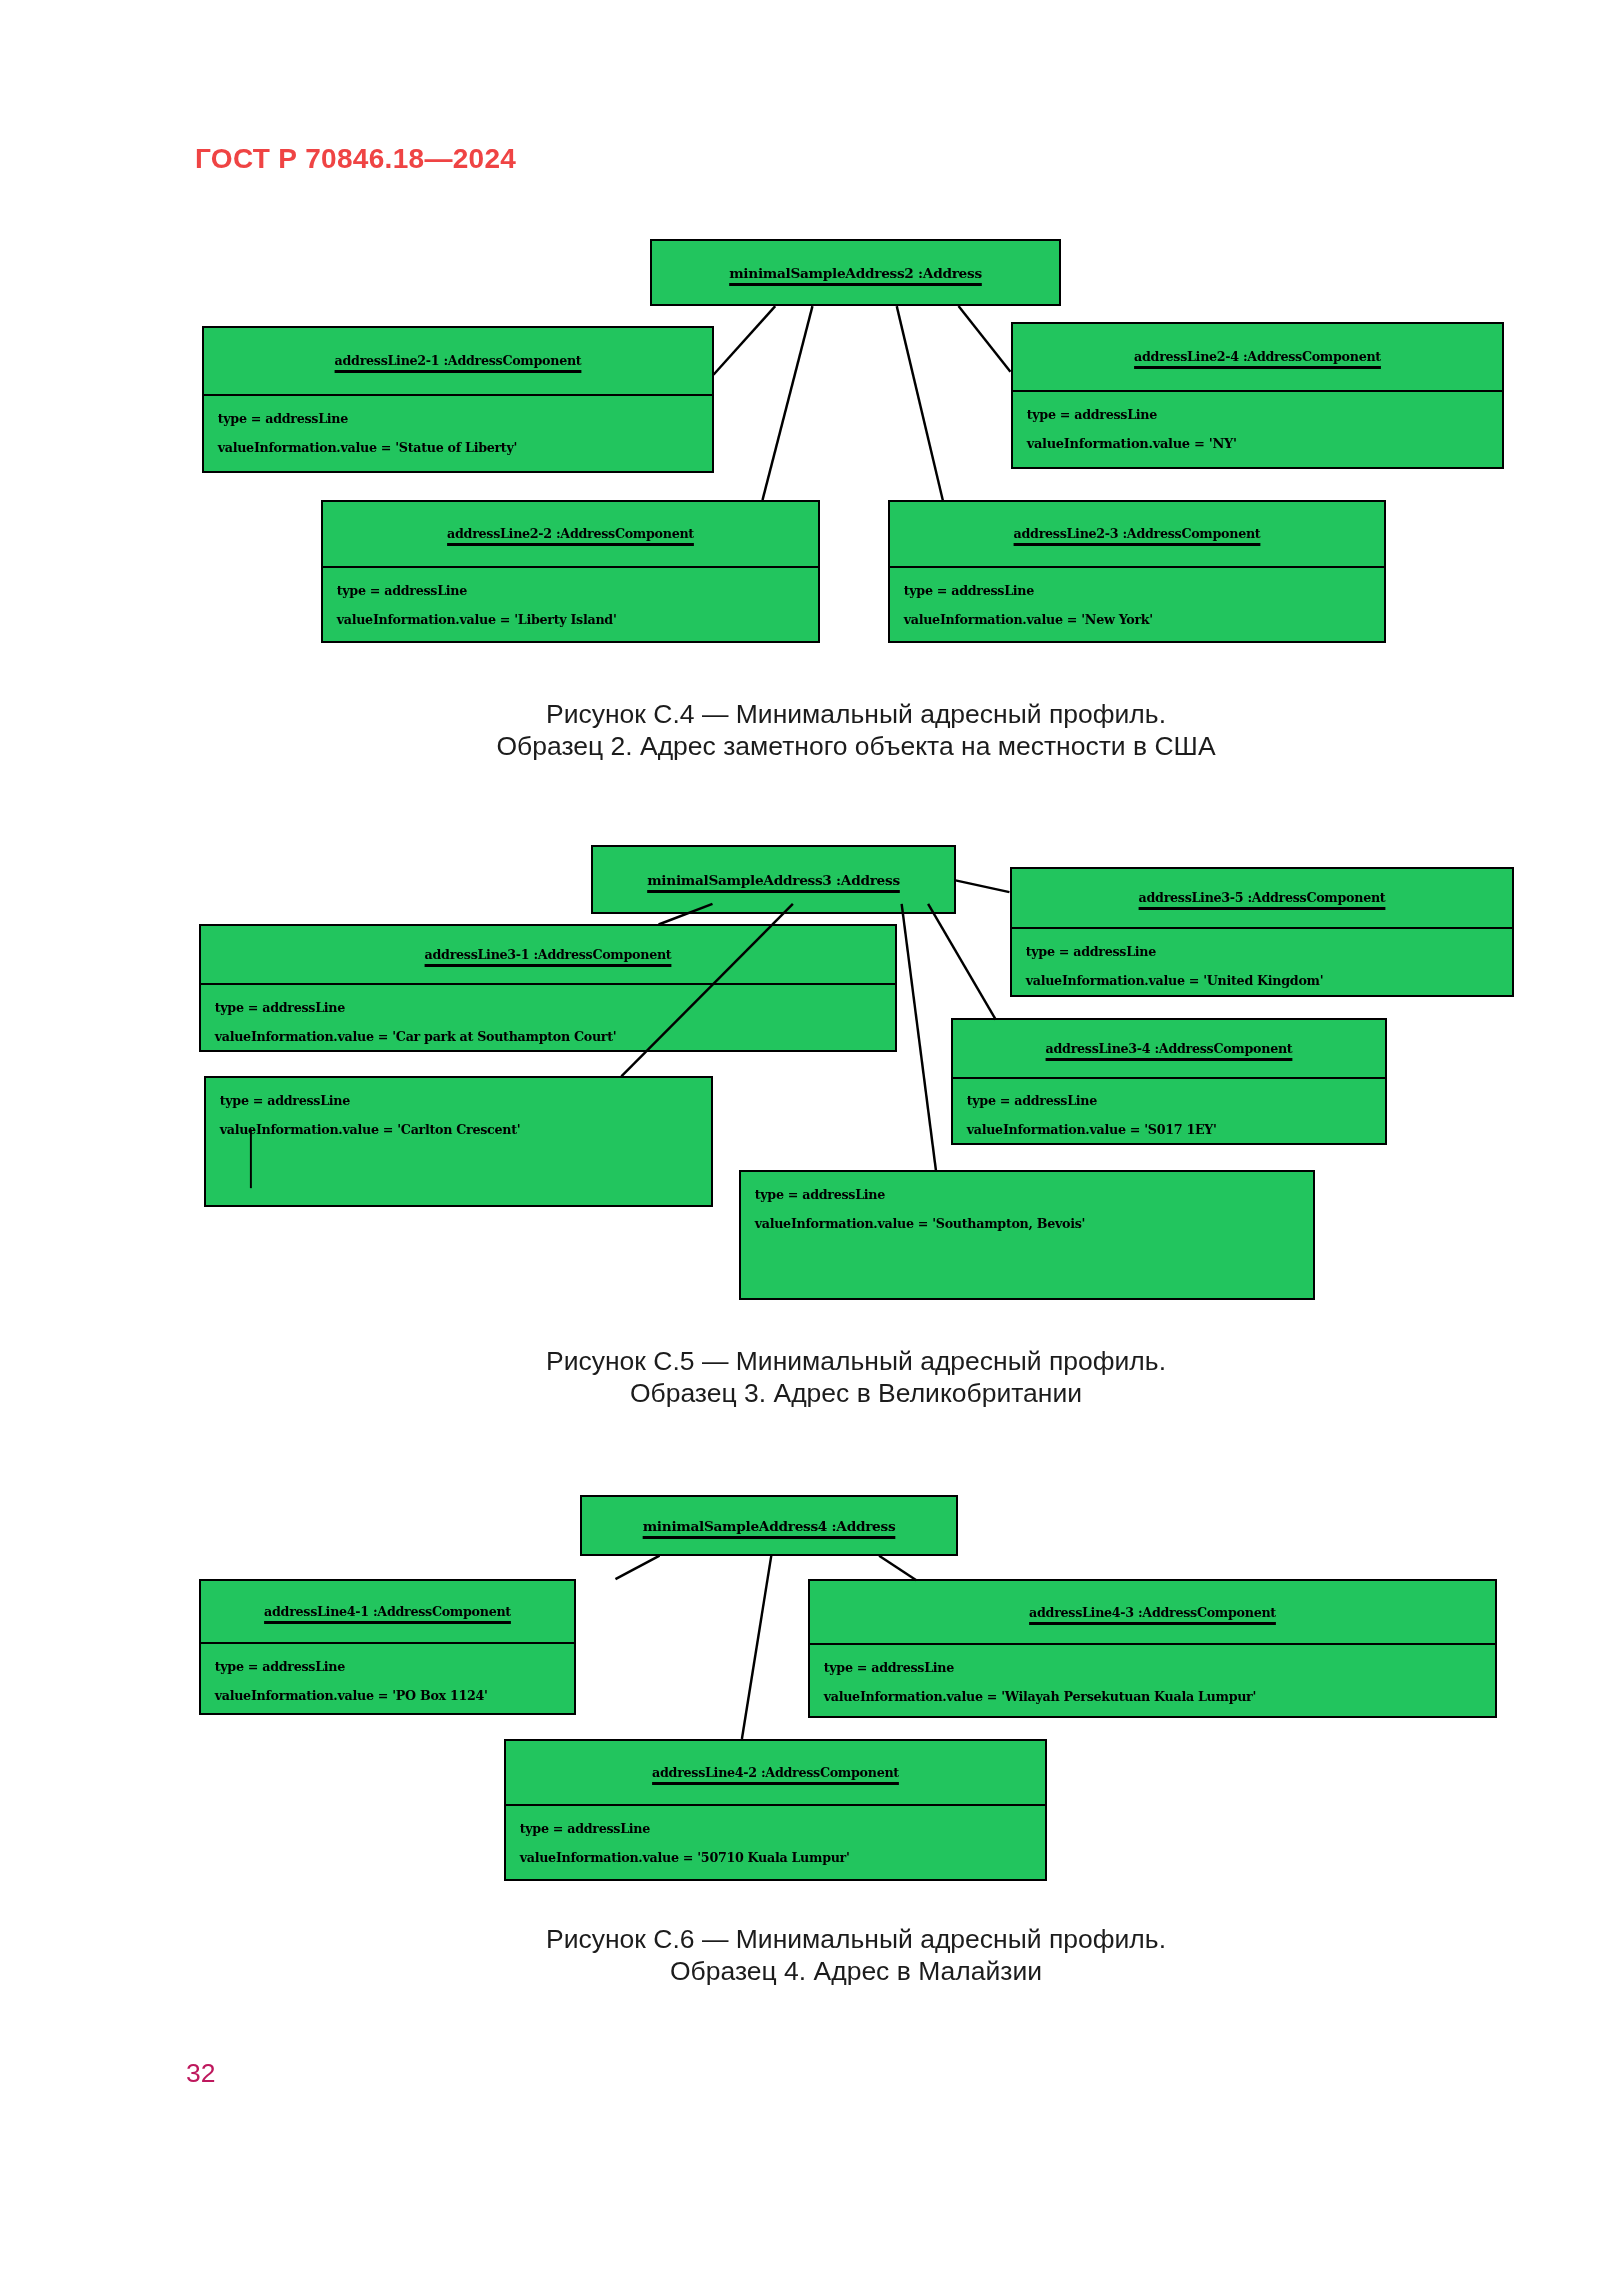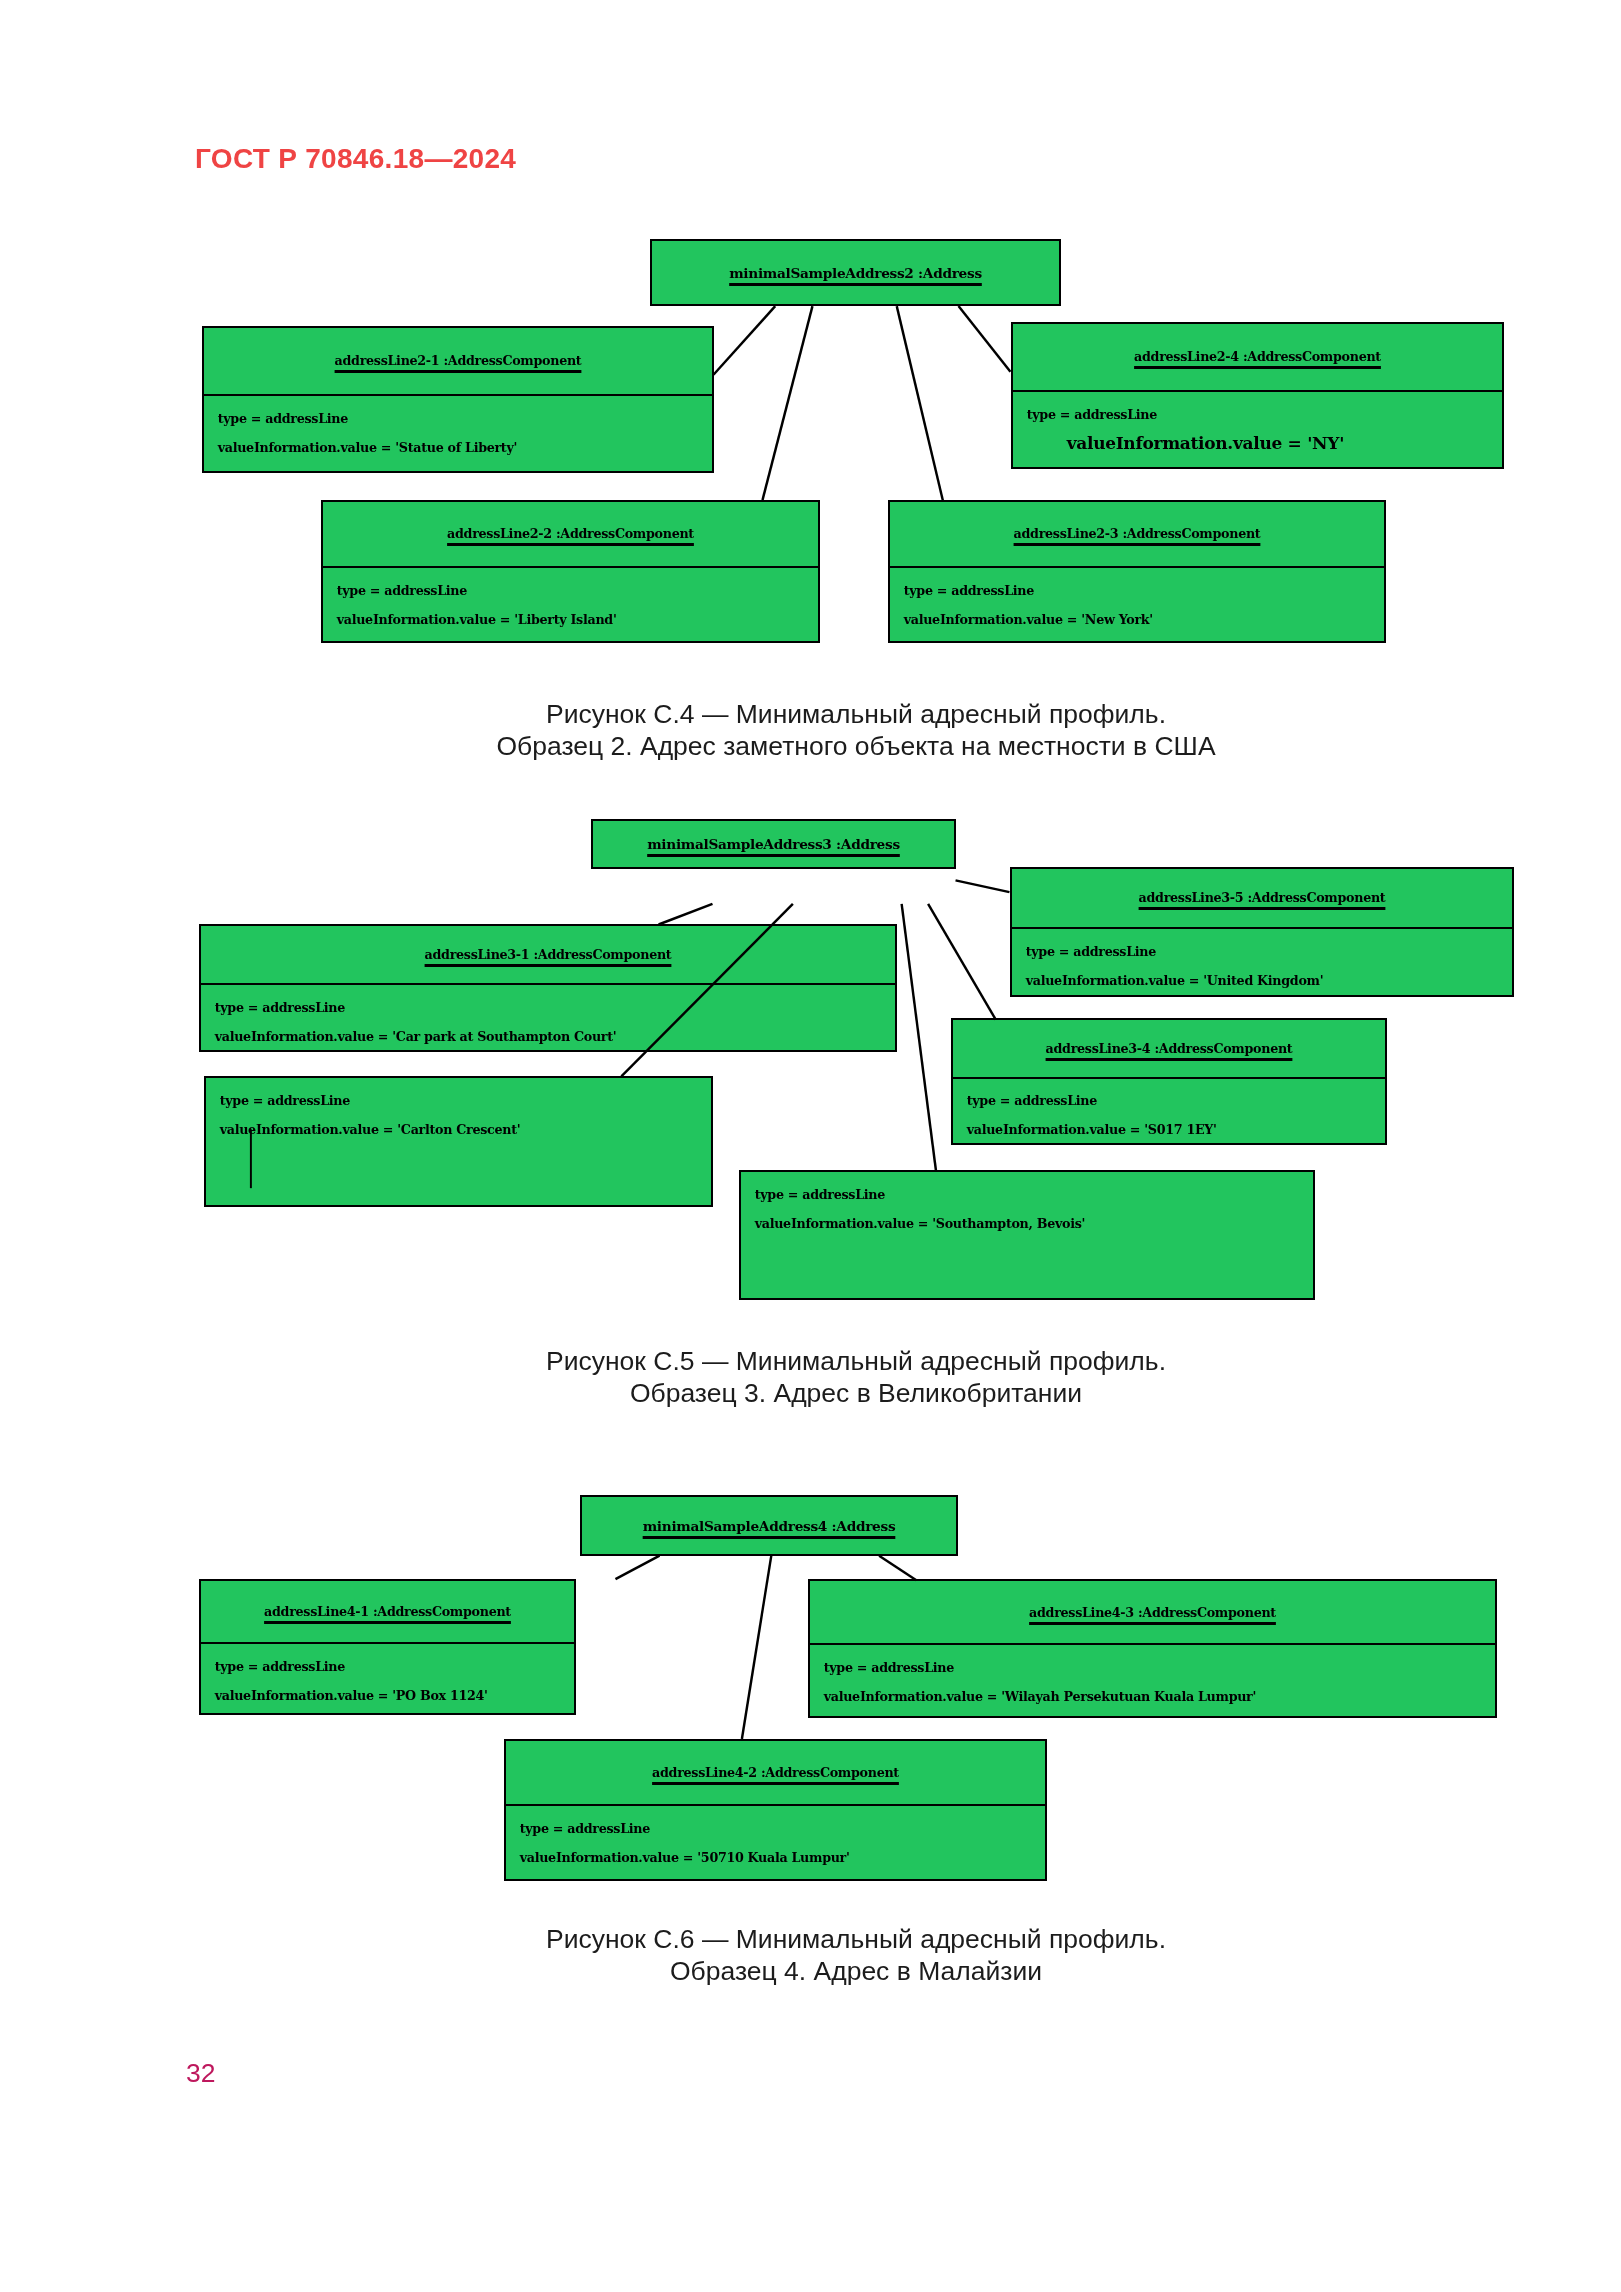--- a/index.html
+++ b/index.html
@@ -89,30 +89,30 @@
       <div class="a" style="font-size: 12.7px;">valueInformation.value = 'New York'</div>
     </div>
   </div>
 
   <div class="comp" style="left:1011px;top:322px;width:493px;height:147px">
     <div class="title fitbox" style="font-size: 12.7px;">
       <span class="t" style="font-size: 12.7px;">addressLine2-4 :AddressComponent</span>
     </div>
     <div class="attrs fitbox" style="font-size: 12.7px;">
       <div class="a" style="font-size: 12.7px;">type = addressLine</div>
-      <div class="a" style="font-size: 17px; margin-left: 40px;">valueInformation.value = 'NY'</div>
+      <div class="a" style="font-size: 13px;">valueInformation.value = 'NY'</div>
     </div>
   </div>
 
   <div class="caption" style="top:698px">
     <div>Рисунок С.4 — Минимальный адресный профиль.</div>
     <div>Образец 2. Адрес заметного объекта на местности в США</div>
   </div>
 
-  <div class="obj" style="left:591px;top:819px;width:365px;height:50px">
+  <div class="obj" style="left:591px;top:845px;width:365px;height:69px">
     <div class="title fitbox" style="font-size: 13.7px;">
       <span class="t" style="font-size: 13.7px;">minimalSampleAddress3 :Address</span>
     </div>
   </div>
 
   <div class="comp" style="left:199px;top:924px;width:698px;height:128px">
     <div class="title fitbox" style="font-size: 12.7px;">
       <span class="t" style="font-size: 12.7px;">addressLine3-1 :AddressComponent</span>
     </div>
     <div class="attrs fitbox" style="font-size: 12.7px;">

